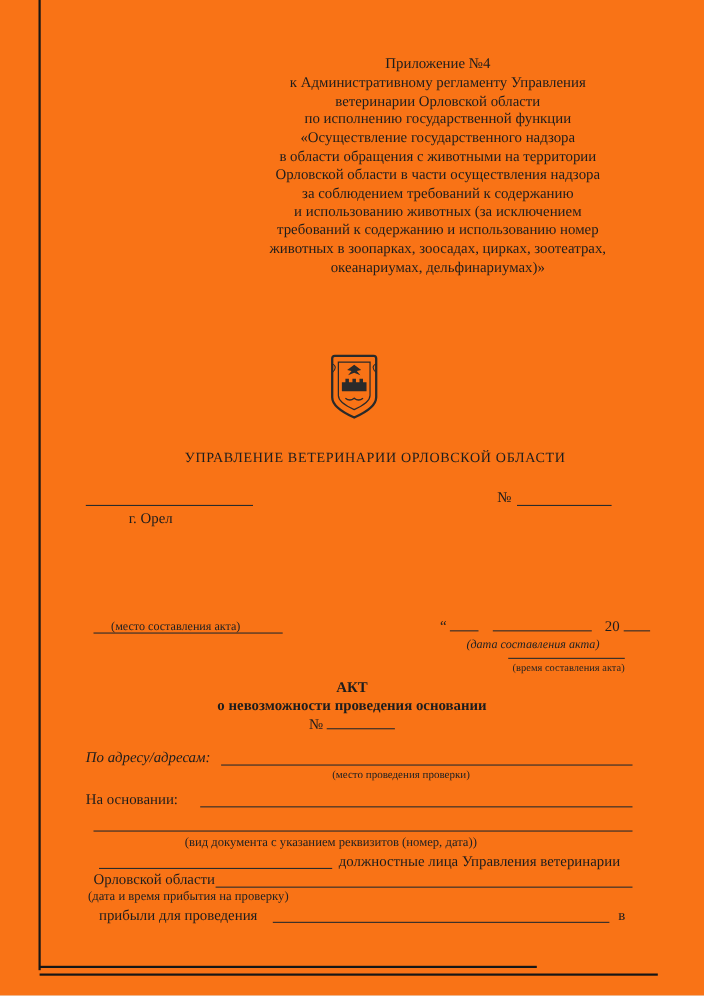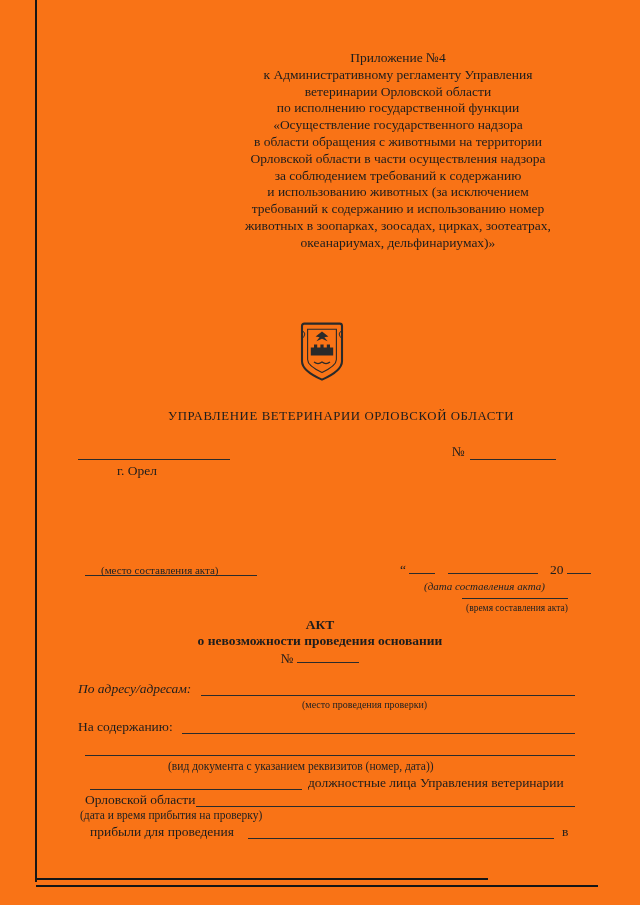--- a/index.html
+++ b/index.html
@@ -90,21 +90,21 @@
     <div>
       <span>№</span>
       <span class="u" style="width:62px;"></span>
     </div>
   </div>
 
   <div class="abs" style="left:78px;top:681px;font-style:italic;">По адресу/адресам:</div>
   <div class="uline" style="left:201px;top:695px;width:374px;"></div>
   <div class="abs caption" style="left:302px;top:699px;font-size:10px;">(место проведения проверки)</div>
 
-  <div class="abs" style="left:78px;top:719px;">На содержанию:</div>
+  <div class="abs" style="left:78px;top:719px;">На основании:</div>
   <div class="uline" style="left:182px;top:733px;width:393px;"></div>
   <div class="uline" style="left:85px;top:755px;width:490px;"></div>
   <div class="abs caption" style="left:168px;top:760px;font-size:11.5px;">(вид документа с указанием реквизитов (номер, дата))</div>
 
   <div class="uline" style="left:90px;top:789px;width:212px;"></div>
   <div class="abs" style="left:308px;top:775px;">должностные лица Управления ветеринарии</div>
 
   <div class="abs" style="left:85px;top:792px;text-align:center;">Орловской области</div>
   <div class="uline" style="left:196px;top:806px;width:379px;"></div>
   <div class="abs caption" style="left:80px;top:809px;font-size:11.5px;">(дата и время прибытия на проверку)</div>

